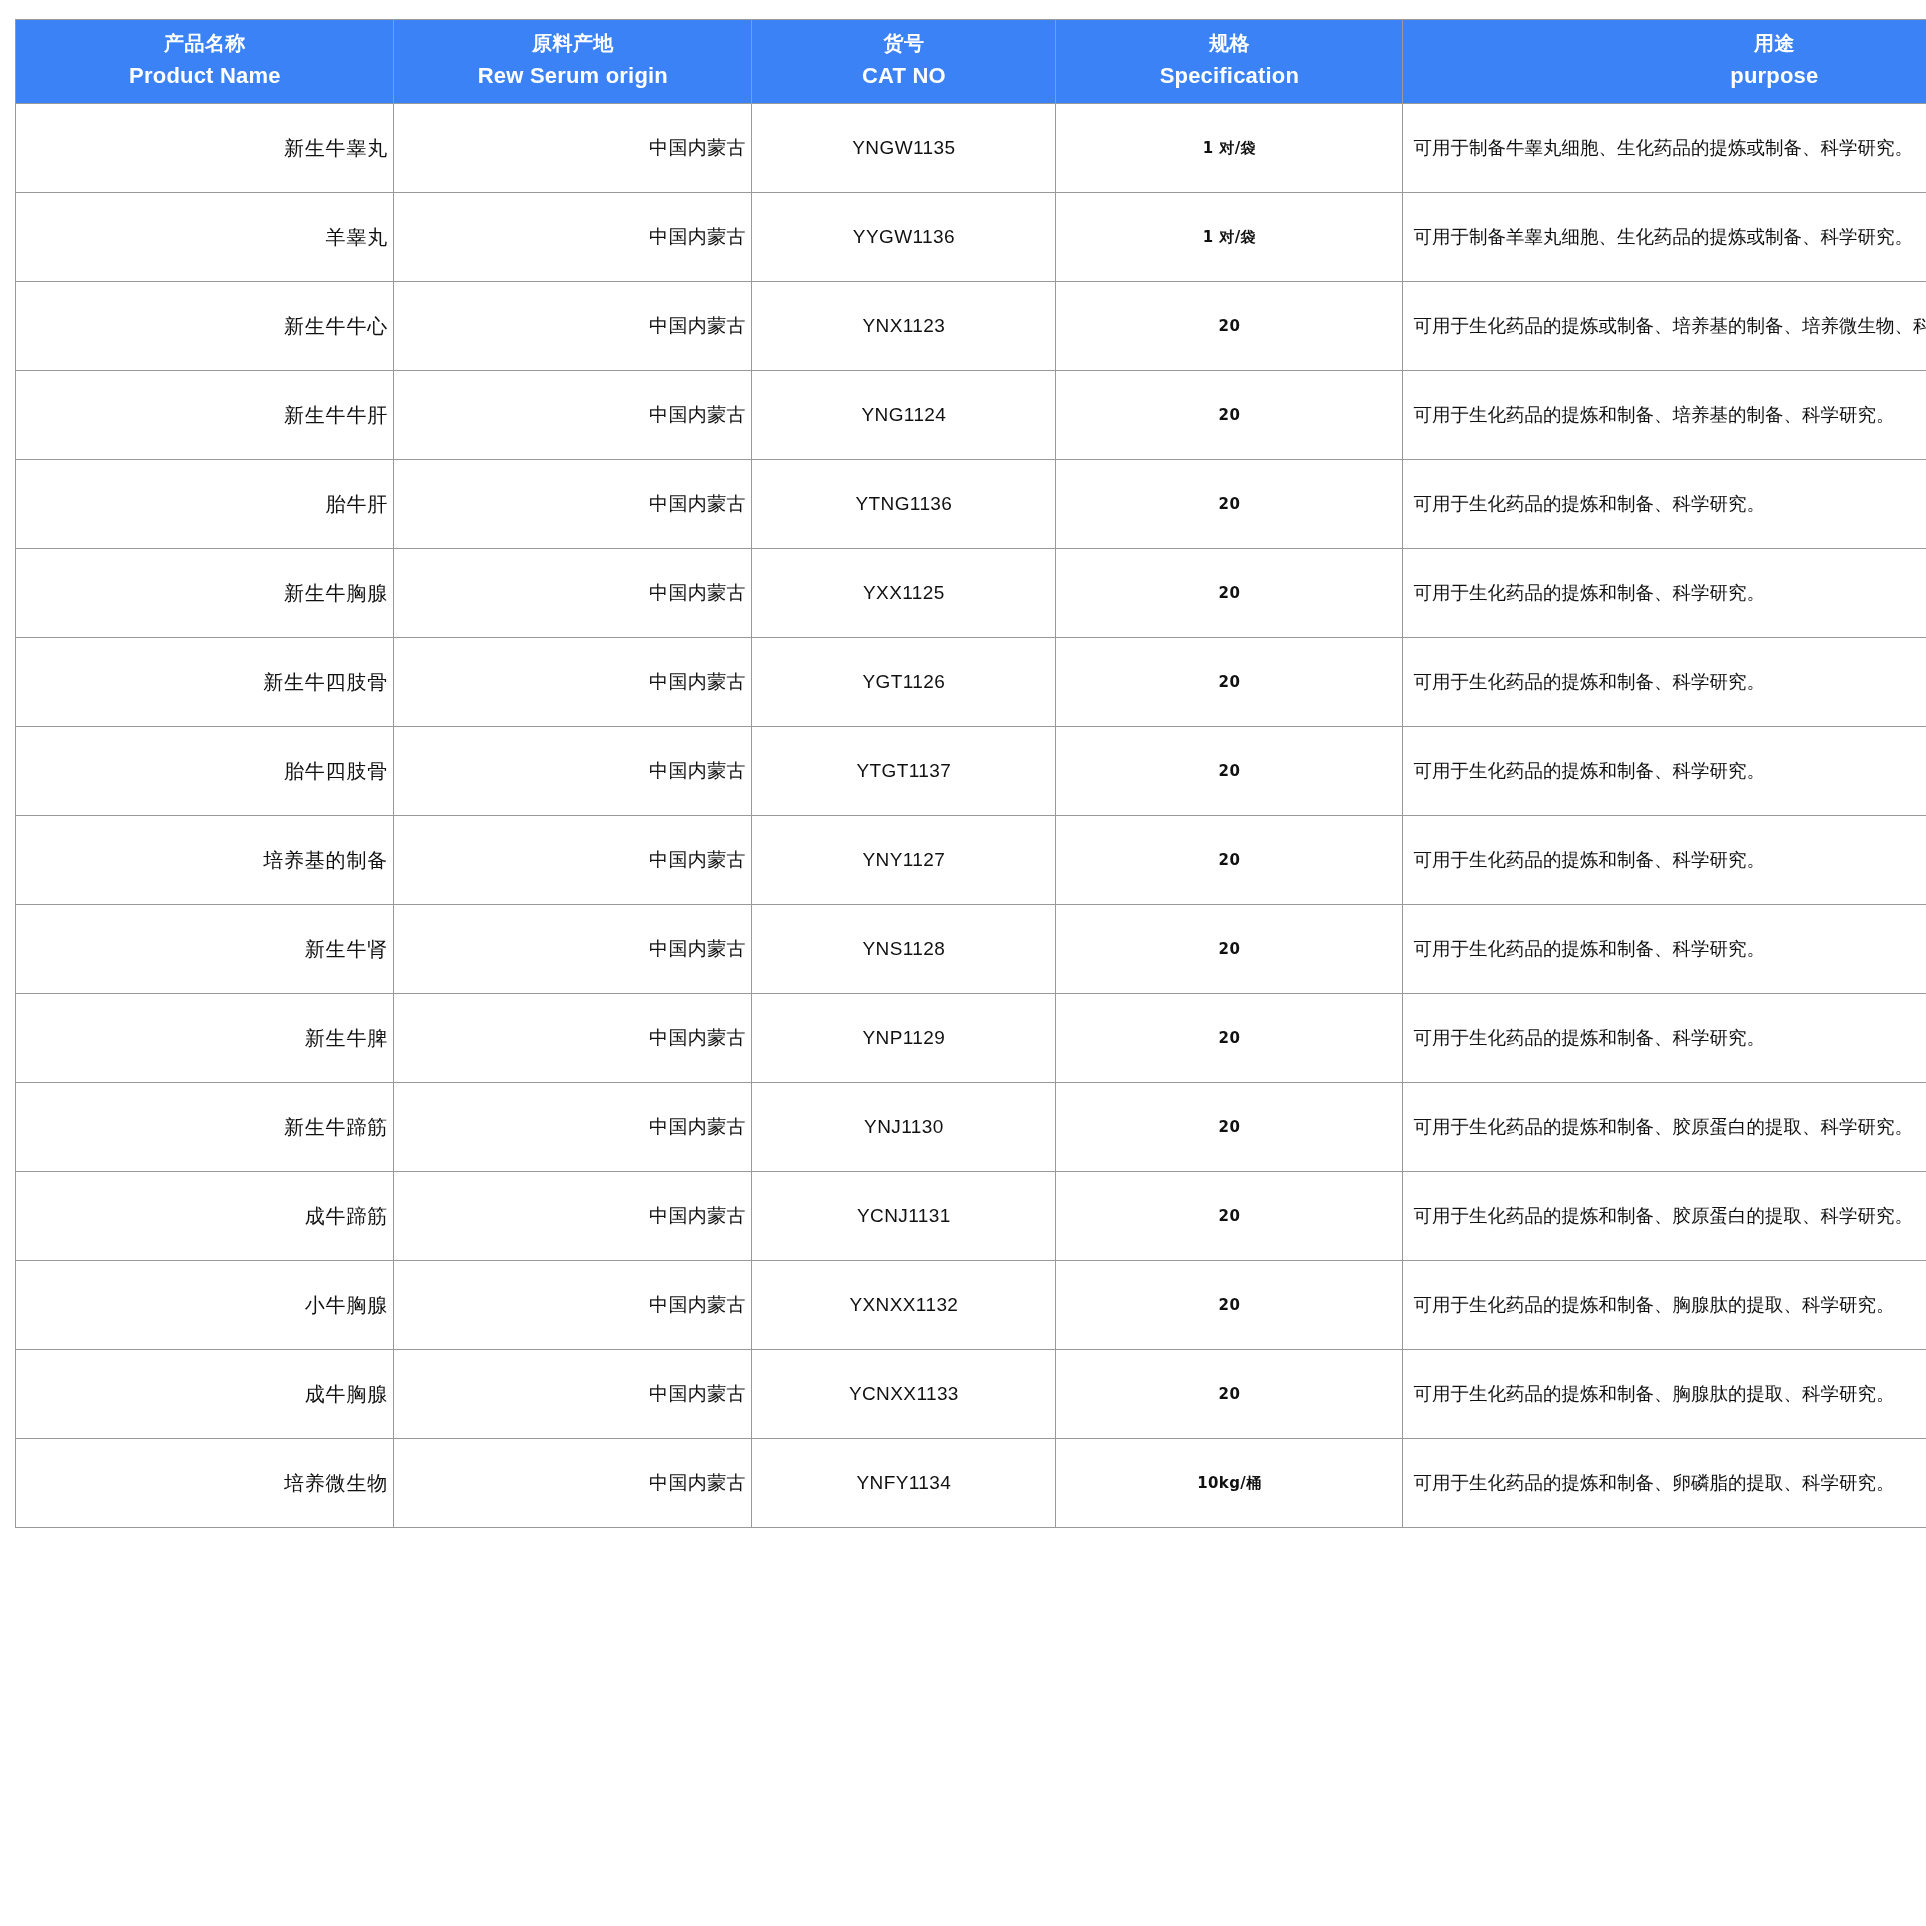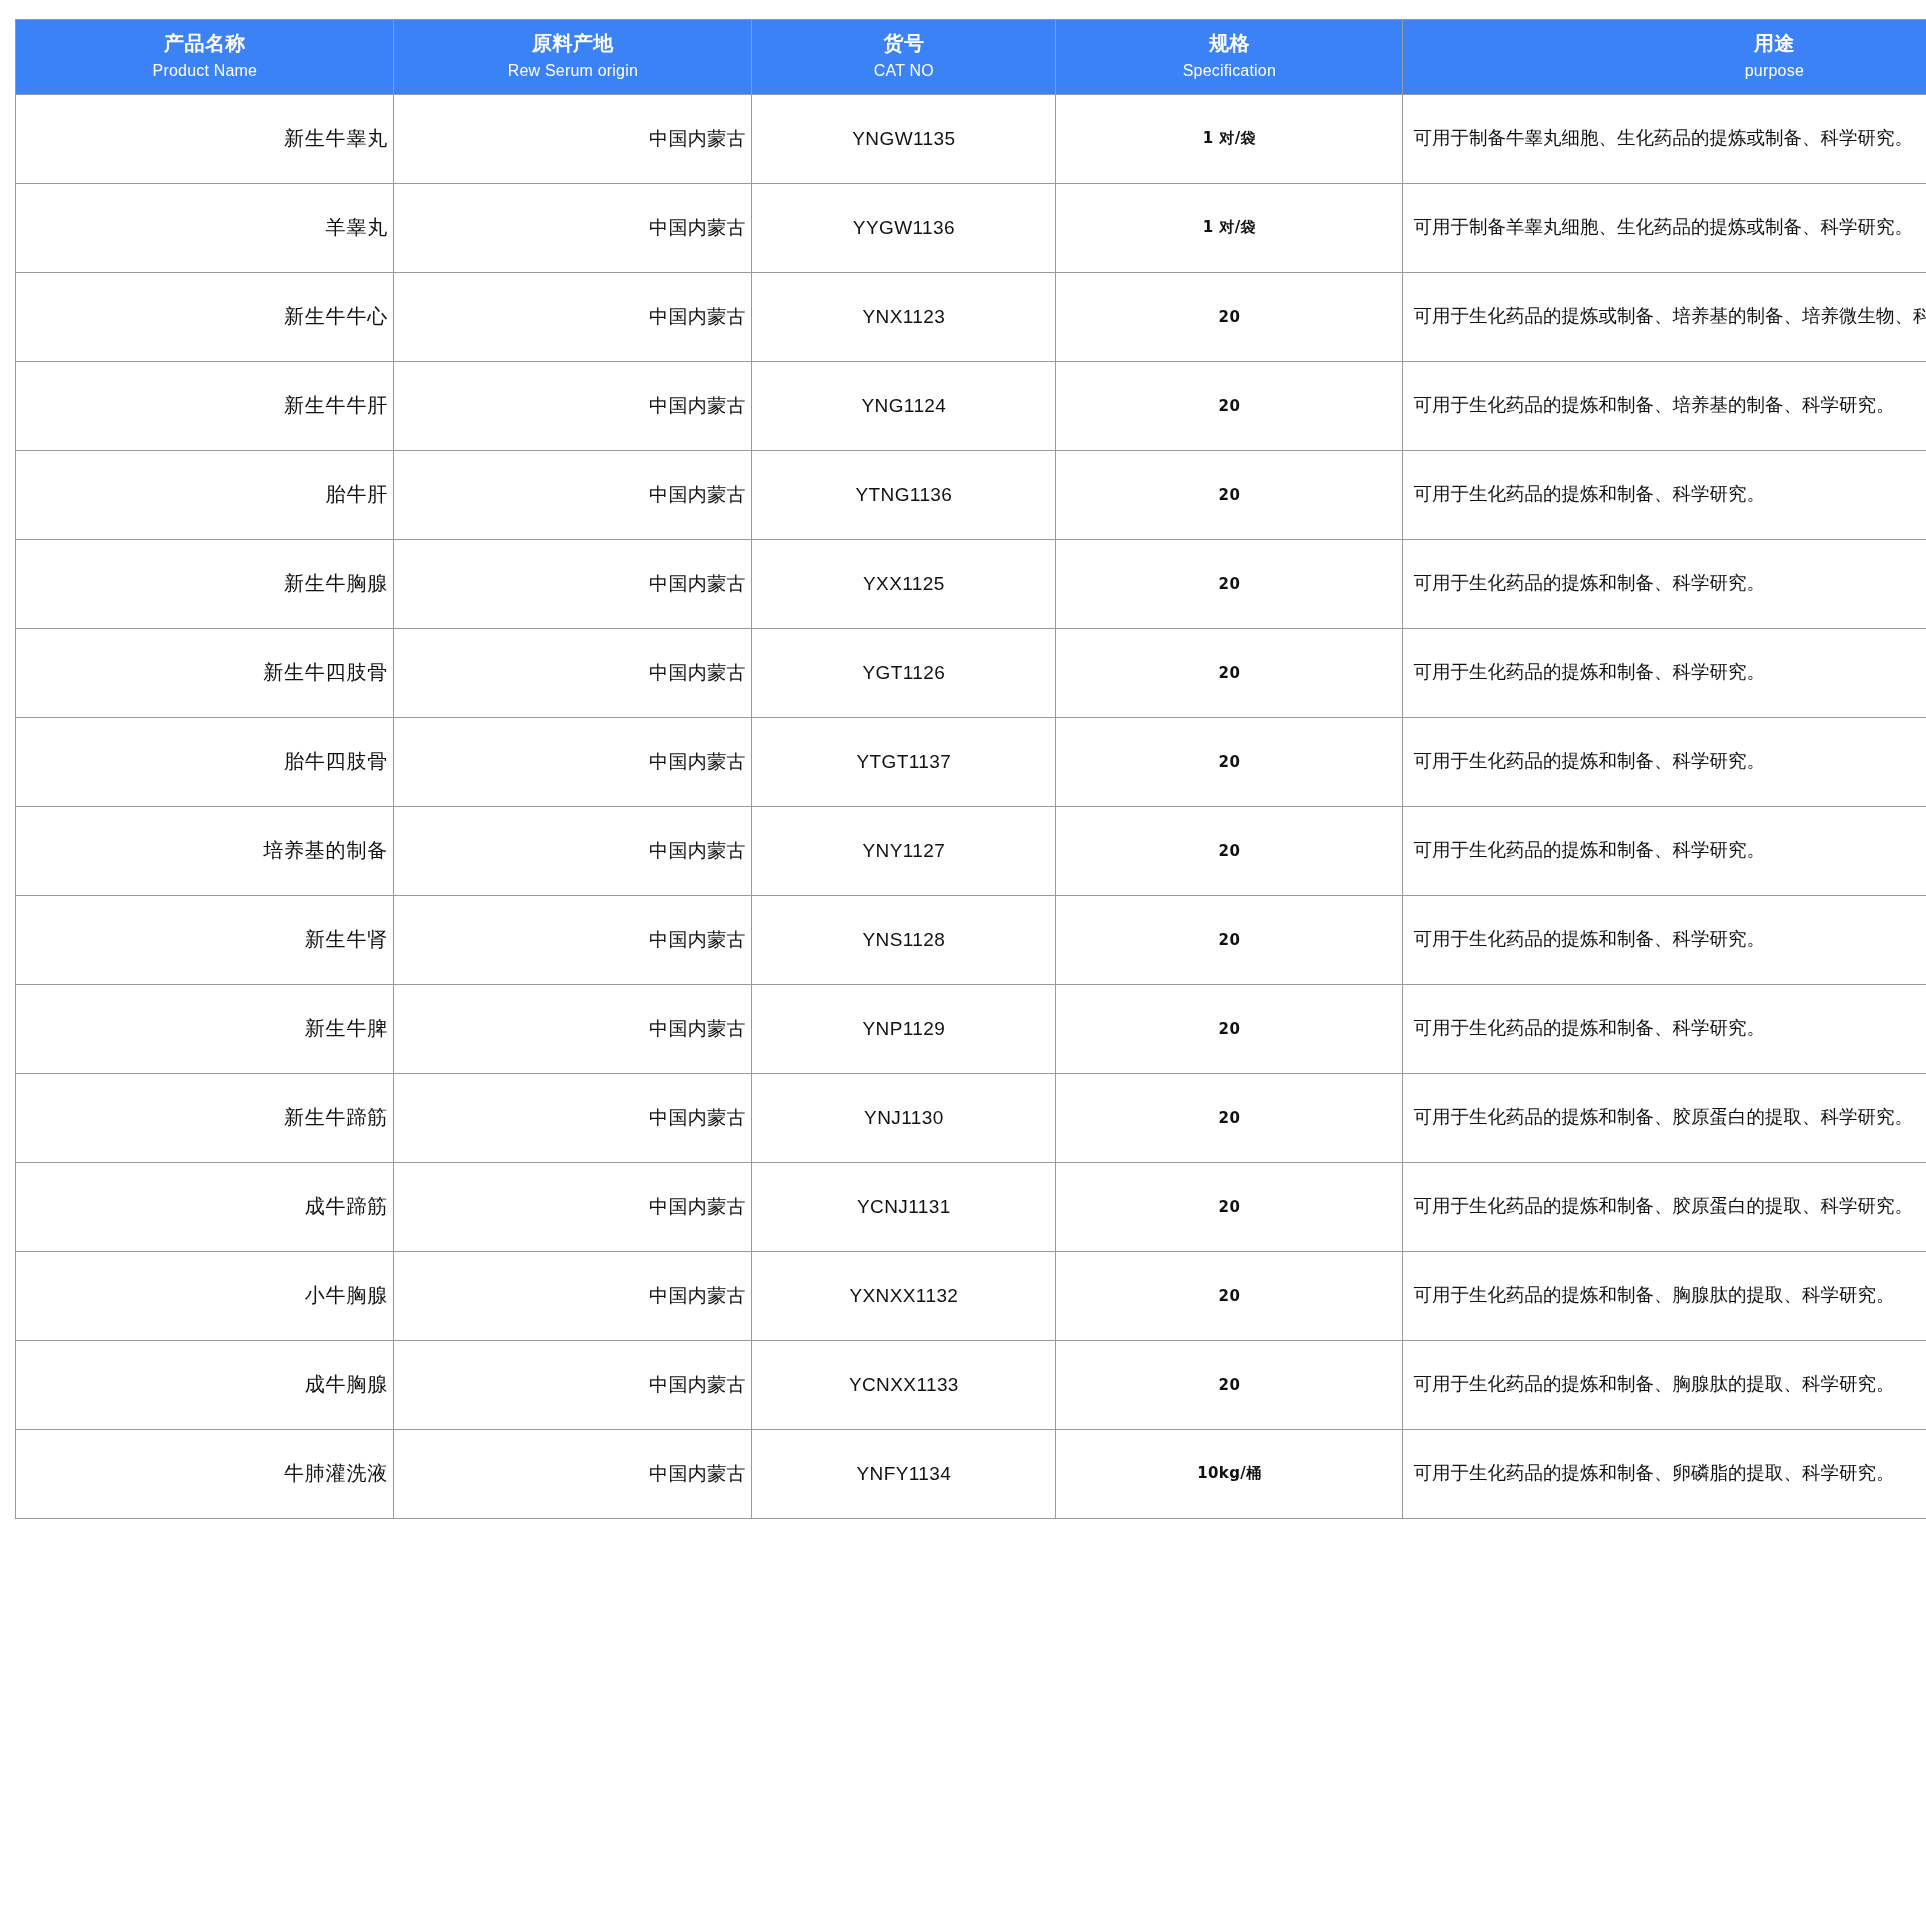--- a/index.html
+++ b/index.html
@@ -39,22 +39,22 @@
     line-height: 1.55;
   }
   .hdr-cn {
     display: block;
     font-size: 20px;
     font-weight: bold;
     letter-spacing: 0.4px;
   }
   .hdr-en {
     display: block;
-    font-size: 16px;
-    font-weight: normal;
+    font-size: 22px;
+    font-weight: bold;
     letter-spacing: 0.2px;
   }
 
   tbody td {
     border: 1.2px solid #9a9a9a;
     vertical-align: middle;
     color: #111111;
     background: #ffffff;
   }
   td.name {
@@ -232,21 +232,21 @@
         <td class="use">可用于生化药品的提炼和制备、胸腺肽的提取、科学研究。</td>
       </tr>
       <tr>
         <td class="name">成牛胸腺</td>
         <td class="origin">中国内蒙古</td>
         <td class="cat">YCNXX1133</td>
         <td class="spec">20</td>
         <td class="use">可用于生化药品的提炼和制备、胸腺肽的提取、科学研究。</td>
       </tr>
       <tr>
-        <td class="name">牛肺灌洗液</td>
+        <td class="name">培养微生物</td>
         <td class="origin">中国内蒙古</td>
         <td class="cat">YNFY1134</td>
         <td class="spec">10kg/桶</td>
         <td class="use">可用于生化药品的提炼和制备、卵磷脂的提取、科学研究。</td>
       </tr>
     </tbody>
   </table>
 </div>
 
 

